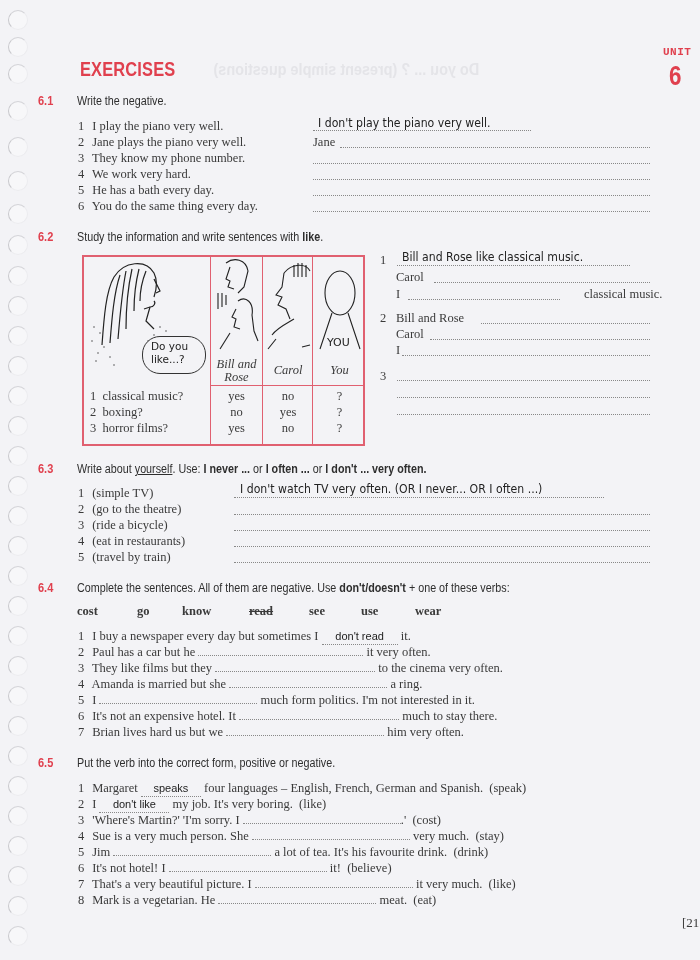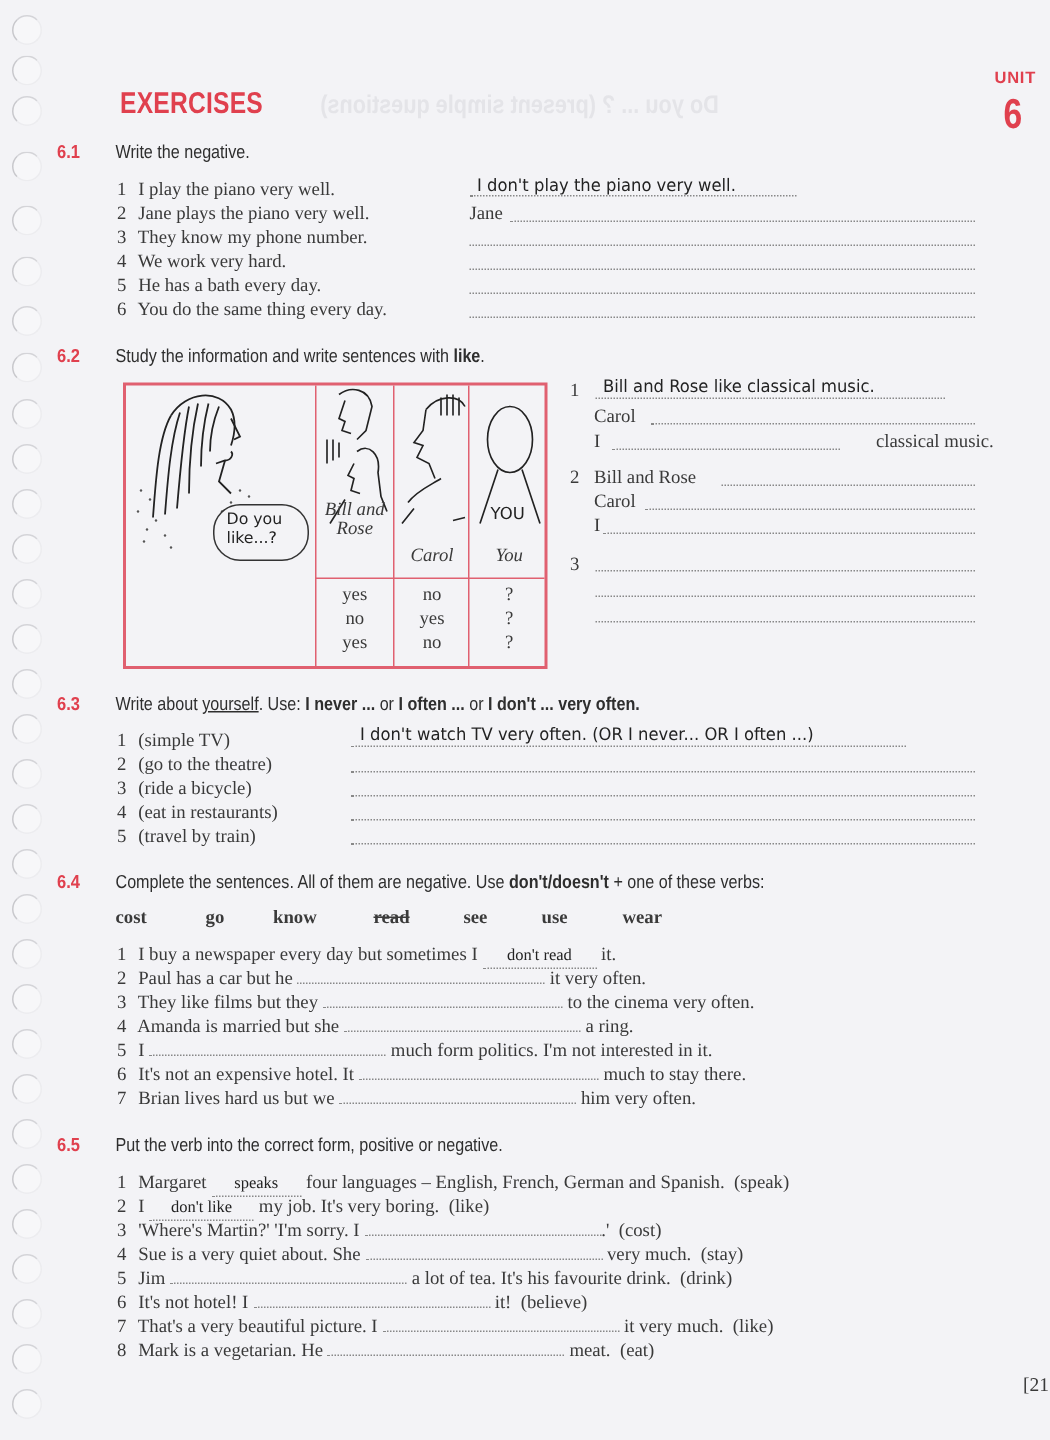--- a/index.html
+++ b/index.html
@@ -24,21 +24,21 @@
   }
 
   .exercises-title {
     position: absolute; left: 80px; top: 58px;
     font-family: "Liberation Sans", sans-serif; font-weight: bold;
     font-size: 20px; color: #e0404e; letter-spacing: 0.2px;
     transform: scaleX(0.82); transform-origin: left center;
   }
   .unit-label {
     position: absolute; left: 663px; top: 46px;
-    font-family: Liberation Sans, sans-serif; font-weight: bold;
+    font-family: Liberation Mono, monospace; font-weight: bold;
     font-size: 11px; color: #e0404e; letter-spacing: 0.5px;
   }
   .unit-number {
     position: absolute; left: 669px; top: 60px;
     font-family: "Liberation Sans", sans-serif; font-weight: bold;
     font-size: 28px; color: #e0404e;
     transform: scaleX(0.8); transform-origin: left top;
   }
   .ghost-text {
     position: absolute; left: 190px; top: 60px;
@@ -70,21 +70,21 @@
   .dots {
     display: inline-block; border-bottom: 1px dotted #888;
     height: 11px; vertical-align: baseline;
   }
   .hand {
     position: absolute; font-family: "DejaVu Sans", sans-serif;
     font-size: 11.5px; color: #222; white-space: nowrap;
     transform: scaleX(0.95); transform-origin: left center;
   }
   .hand-inline {
-    font-family: Liberation Serif, serif; font-size: 11px; color: #222;
+    font-family: Liberation Sans, sans-serif; font-size: 11px; color: #222;
     display: inline-block; border-bottom: 1px dotted #888; text-align: center;
   }
   .answer-line {
     position: absolute; border-bottom: 1px dotted #888; height: 1px;
   }
 
   
   .info-table {
     position: absolute; left: 82px; top: 255px; width: 283px; height: 191px;
     border: 2px solid #e06070;
@@ -214,21 +214,21 @@
     <svg style="position:absolute;left:128px;top:0" width="50" height="96">
       <g fill="none" stroke="#222" stroke-width="1.1">
         <path d="M14 6 C 22 0, 34 2, 36 14 L 32 30 L 26 36"></path>
         <path d="M18 10 L 14 22 L 18 24 L 16 30 L 22 32"></path>
         <path d="M6 36 L 6 52 M 10 36 L 10 50 M 14 38 L 14 48"></path>
         <path d="M26 44 C 34 38, 42 46, 40 58 L 42 74 L 46 84"></path>
         <path d="M24 52 L 20 60 L 24 62 L 22 70 L 28 72"></path>
         <path d="M18 76 L 8 92"></path>
       </g>
     </svg>
-    <div class="tcell italic" style="left:127px;top:76px;width:51px;line-height:13px">
+    <div class="tcell italic" style="left:127px;top:101px;width:51px;line-height:13px">
       <div>Bill and</div>
       <div>Rose</div>
     </div>
 
     <svg style="position:absolute;left:180px;top:0" width="48" height="104">
       <g fill="none" stroke="#222" stroke-width="1.1">
         <path d="M20 16 C 28 6, 42 6, 46 14"></path>
         <path d="M30 8 L 30 20 M 34 6 L 34 20 M 38 6 L 38 20 M 42 8 L 42 20"></path>
         <path d="M20 16 L 18 30 L 12 38 L 18 40 L 14 48 L 22 52 L 26 62"></path>
         <path d="M8 78 C 14 70, 24 66, 30 62 M 4 92 L 12 82"></path>
@@ -237,20 +237,25 @@
     </svg>
     <div class="tcell italic" style="left:180px;top:106px;width:48px">Carol</div>
 
     <svg style="position:absolute;left:230px;top:0" width="51" height="104">
       <ellipse cx="26" cy="36" rx="15" ry="22" fill="none" stroke="#222" stroke-width="1.1"></ellipse>
       <path d="M18 56 L 6 92 M 34 56 L 46 92" stroke="#222" stroke-width="1.1" fill="none"></path>
       <text x="13" y="89" font-family="DejaVu Sans, sans-serif" font-size="11" fill="#222">YOU</text>
     </svg>
     <div class="tcell italic" style="left:230px;top:106px;width:51px">You</div>
 
+    <div class="tcell" style="left:6px;top:131px;text-align:left;line-height:16px">
+      <div><span>1</span>&nbsp; <span>classical music?</span></div>
+      <div><span>2</span>&nbsp; <span>boxing?</span></div>
+      <div><span>3</span>&nbsp; <span>horror films?</span></div>
+    </div>
     <div class="tcell" style="left:127px;top:131px;width:51px;line-height:16px">
       <div>yes</div>
       <div>no</div>
       <div>yes</div>
     </div>
     <div class="tcell" style="left:180px;top:131px;width:48px;line-height:16px">
       <div>no</div>
       <div>yes</div>
       <div>no</div>
     </div>
@@ -326,21 +331,21 @@
     <div class="line" style="left:78px;top:725px"><span class="num">7</span> <span>Brian lives hard us but we</span> <span class="dots" style="width:158px"></span> <span>him very often.</span></div>
   </div>
 
   <div class="ex-num" style="top:756px">6.5</div>
   <div class="ex-instr" style="top:756px">Put the verb into the correct form, positive or negative.</div>
 
   <div>
     <div class="line" style="left:78px;top:781px"><span class="num">1</span> <span>Margaret</span> <span class="hand-inline" style="width:60px">speaks</span> <span>four languages – English, French, German and Spanish.</span>&nbsp; <span>(speak)</span></div>
     <div class="line" style="left:78px;top:797px"><span class="num">2</span> <span>I</span> <span class="hand-inline" style="width:70px">don't like</span> <span>my job. It's very boring.</span>&nbsp; <span>(like)</span></div>
     <div class="line" style="left:78px;top:813px"><span class="num">3</span> <span>'Where's Martin?'   'I'm sorry. I</span> <span class="dots" style="width:158px"></span><span>.'</span>&nbsp; <span>(cost)</span></div>
-    <div class="line" style="left:78px;top:829px"><span class="num">4</span> <span>Sue is a very quiet about. She</span> <span class="dots" style="width:158px"></span> <span>very much.</span>&nbsp; <span>(stay)</span></div>
+    <div class="line" style="left:78px;top:829px"><span class="num">4</span> <span>Sue is a very much person. She</span> <span class="dots" style="width:158px"></span> <span>very much.</span>&nbsp; <span>(stay)</span></div>
     <div class="line" style="left:78px;top:845px"><span class="num">5</span> <span>Jim</span> <span class="dots" style="width:158px"></span> <span>a lot of tea. It's his favourite drink.</span>&nbsp; <span>(drink)</span></div>
     <div class="line" style="left:78px;top:861px"><span class="num">6</span> <span>It's not hotel!  I</span> <span class="dots" style="width:158px"></span> <span>it!</span>&nbsp; <span>(believe)</span></div>
     <div class="line" style="left:78px;top:877px"><span class="num">7</span> <span>That's a very beautiful picture. I</span> <span class="dots" style="width:158px"></span> <span>it very much.</span>&nbsp; <span>(like)</span></div>
     <div class="line" style="left:78px;top:893px"><span class="num">8</span> <span>Mark is a vegetarian. He</span> <span class="dots" style="width:158px"></span> <span>meat.</span>&nbsp; <span>(eat)</span></div>
   </div>
 
   <div class="page-number">[21</div>
 </div>
 
 </body></html>

